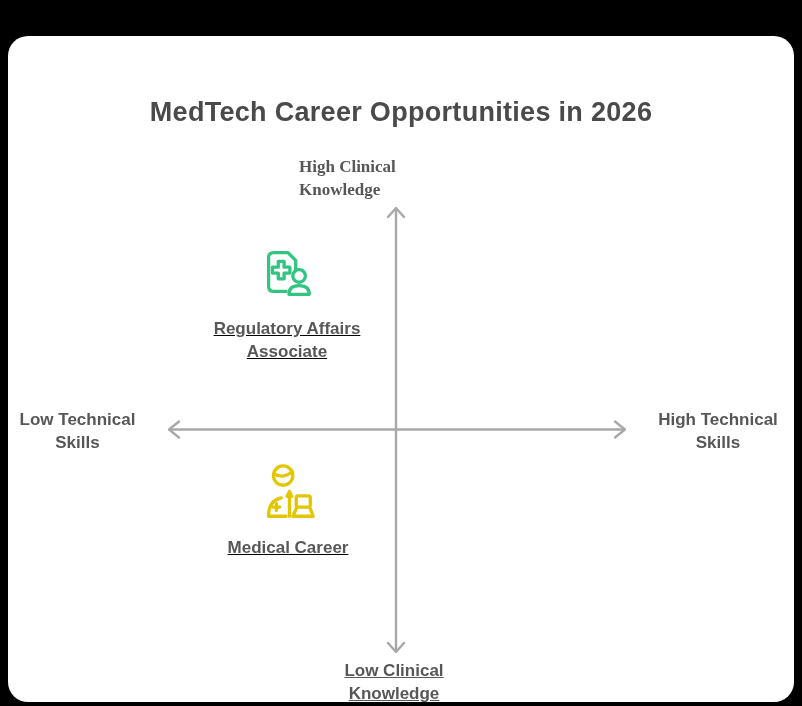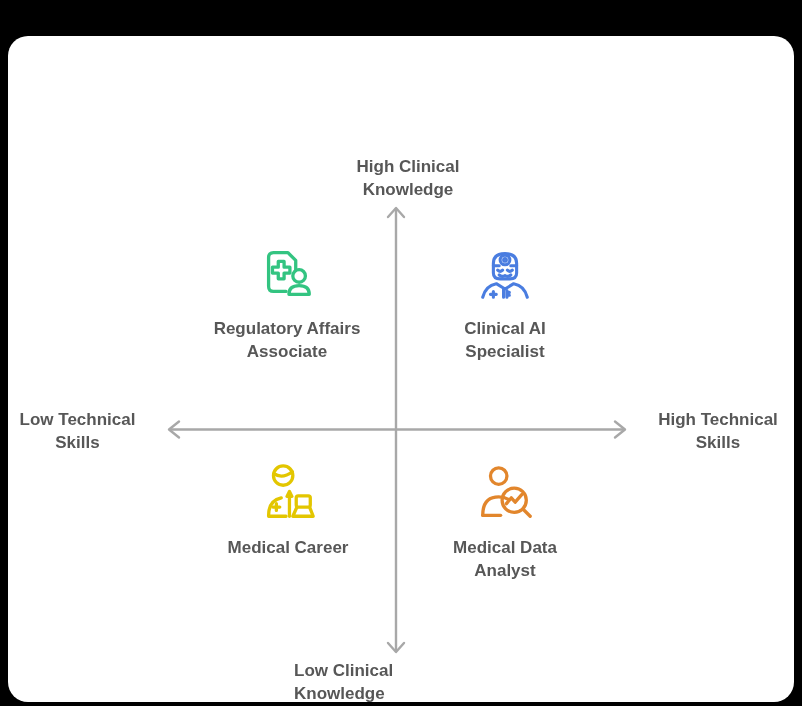--- a/index.html
+++ b/index.html
@@ -15,44 +15,45 @@
   .title{
     position:absolute;left:0;right:0;top:97px;margin:0;
     text-align:center;font-size:27px;font-weight:700;letter-spacing:.3px;
     color:var(--c-title,#4a4a4a);
   }
   .axes-svg{position:absolute;left:0;top:0;}
   .axis-label{
     position:absolute;font-size:17px;line-height:23px;font-weight:600;
     color:var(--c-label,#575757);white-space:pre-line;
   }
-  #ax-top{left:308px;top:155px;width:200px;text-align:center;}
-  #ax-bottom{left:294px;top:659px;width:200px;text-align:left;}
+  #ax-top{left:299px;top:155px;width:200px;font-family:Liberation Serif, serif;}
+  #ax-bottom{left:294px;top:659px;width:200px;text-align:center;text-decoration:underline;}
   #ax-left{left:0;top:408px;width:155px;text-align:center;}
   #ax-right{left:638px;top:408px;width:160px;text-align:center;}
   .q{
     position:absolute;width:220px;display:flex;flex-direction:column;
-    align-items:center;gap:12px;text-align:center;
+    align-items:center;gap:12px;text-align:center;text-decoration:underline;
   }
   .q svg{width:62px;height:62px;display:block;}
   .q-label{
     font-size:17px;line-height:23px;font-weight:600;
     color:var(--c-label,#575757);white-space:pre-line;
   }
   #q-tl{left:177px;top:243px;}
   #q-tr{left:395px;top:243px;}
   #q-bl{left:178px;top:462px;}
   #q-br{left:395px;top:462px;}
 </style>
 </head>
 <body>
 
 <div class="stage">
   <div class="card"></div>
 
+  <h1 class="title">MedTech Career Opportunities in 2026</h1>
 
   <svg class="axes-svg" width="802" height="706" viewBox="0 0 802 706" aria-hidden="true">
     <g fill="none" stroke-width="2.4" stroke-linecap="round" stroke-linejoin="round" stroke="#a8a8a8">
       <path d="M396,209 V651"></path>
       <path d="M170,429.5 H624"></path>
       <path d="M388,217 L396,208 L404,217"></path>
       <path d="M388,643 L396,652 L404,643"></path>
       <path d="M179,421.5 L169,429.5 L179,437.5"></path>
       <path d="M615,421.5 L625,429.5 L615,437.5"></path>
     </g>
@@ -73,60 +74,29 @@
         <path d="M31,50 H18 Q13,50 13,45 V15 Q13,10 18,10 H33 L41,18 V28"></path>
         <path d="M23,19 H29 V25 H35 V31 H29 V37 H23 V31 H17 V25 H23 Z"></path>
         <circle cx="44.5" cy="34" r="6.5"></circle>
         <path d="M34,53 Q34,44 44.5,44 Q55,44 55,53 Z"></path>
       </g>
     </svg>
     <div class="q-label">Regulatory Affairs
 Associate</div>
   </div>
 
-  <div class="q" id="q-tr">
-    <svg viewBox="0 0 64 64" aria-hidden="true">
-      <g fill="none" stroke-width="3.2" stroke-linecap="round" stroke-linejoin="round" stroke="#4a7de0">
-        <path d="M20,31 V21 Q20,11 32,11 Q44,11 44,21 V31 Q44,37 37,37 H27 Q20,37 20,31 Z"></path>
-        <path d="M20,23.5 H26 M38,23.5 H44"></path>
-        <circle cx="32" cy="17.5" r="5"></circle>
-        <circle cx="32" cy="17.5" r="1.4"></circle>
-        <path d="M24.5,28 Q27,30.5 29.5,28 M34.5,28 Q37,30.5 39.5,28"></path>
-        <path d="M26,33 Q29,35.5 32,33.5 Q35,35.5 38,33"></path>
-        <path d="M9,56 Q12,44 23,42 L32,47.5 L41,42 Q52,44 55,56"></path>
-        <path d="M30.5,48 V56 M34,49 V56 M34,51 H36.5 M34,54 H36.5"></path>
-        <path d="M20,50 V56 M17,53 H23"></path>
-      </g>
-    </svg>
-    <div class="q-label">Clinical AI
-Specialist</div>
-  </div>
 
   <div class="q" id="q-bl">
     <svg viewBox="0 0 64 64" aria-hidden="true">
       <g fill="none" stroke-width="3.4" stroke-linecap="round" stroke-linejoin="round" stroke="#e3c600">
         <circle cx="27" cy="14" r="10"></circle>
         <path d="M17.5,12 Q26,18 36.5,10"></path>
         <path d="M30,56 H12 Q11.5,40 25,37"></path>
         <path d="M16.5,46.5 H23.5 M20,43 V50"></path>
         <path d="M33.5,31 V56 M31,35.5 L33.5,30.5 L36,35.5"></path>
         <rect x="40.5" y="35" width="14.5" height="11.5" rx="2"></rect>
         <path d="M41,47 L37,56 H58 L54.5,47"></path>
       </g>
     </svg>
     <div class="q-label">Medical Career</div>
   </div>
 
-  <div class="q" id="q-br">
-    <svg viewBox="0 0 64 64" aria-hidden="true">
-      <g fill="none" stroke-width="3.4" stroke-linecap="round" stroke-linejoin="round" stroke="#e2862c">
-        <circle cx="25.5" cy="14.5" r="8.5"></circle>
-        <path d="M9,55 Q9,36 25.5,36 Q31.5,36 35.5,38.5"></path>
-        <path d="M9,55 H27.5"></path>
-        <circle cx="41.5" cy="39.5" r="12.5"></circle>
-        <path d="M33.5,43 L38.5,37 L42.5,41.5 L49.5,33.5"></path>
-        <path d="M50.5,48.5 L58,56"></path>
-      </g>
-    </svg>
-    <div class="q-label">Medical Data
-Analyst</div>
-  </div>
 </div>
 
 </body></html>

